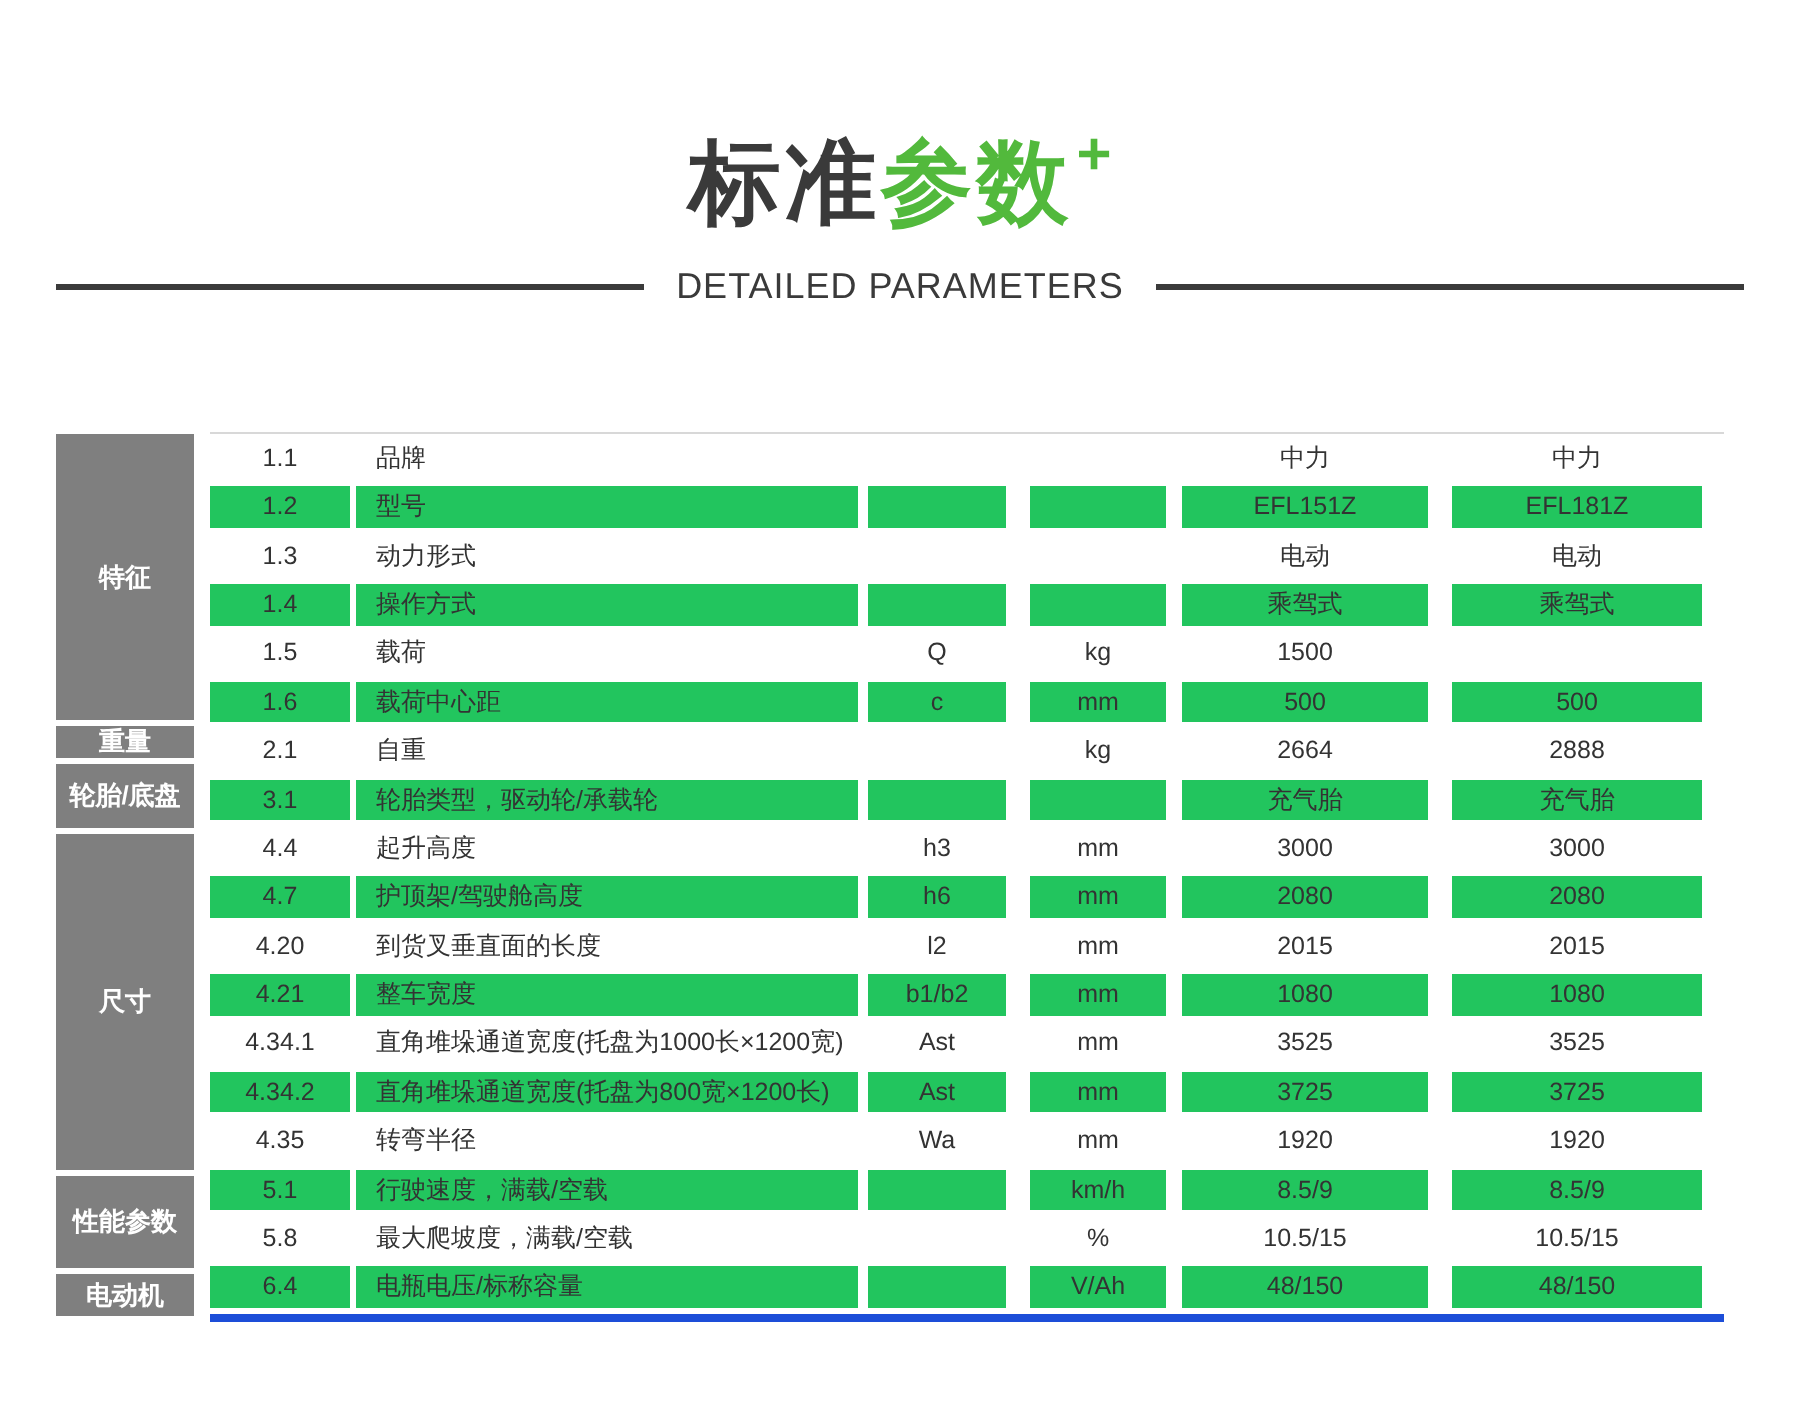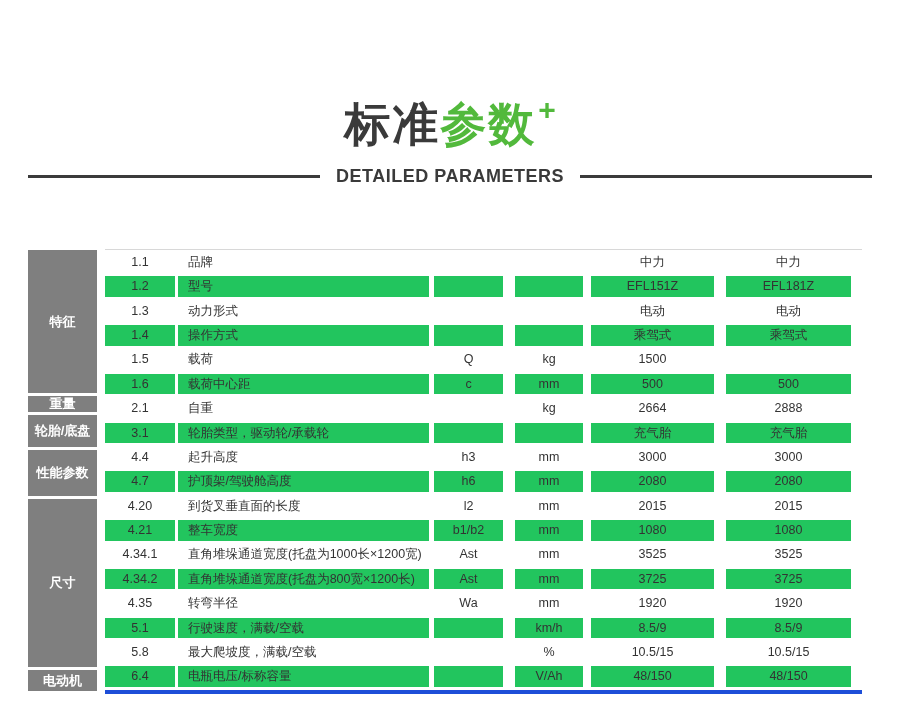--- a/index.html
+++ b/index.html
@@ -5,33 +5,33 @@
   * { margin: 0; padding: 0; box-sizing: border-box; }
   html, body { background: #ffffff; }
   body {
     width: 900px; height: 702px;
     font-family: "Liberation Sans", "DejaVu Sans", sans-serif;
     color: #333333;
     overflow: hidden;
   }
 
   
-  .header { text-align: center; padding-top: 50px; margin-top: 32px; }
+  .header { text-align: center; padding-top: 50px; }
   .title { font-size: 46px; font-weight: bold; line-height: 56px; letter-spacing: 2px; }
   .title .dark  { color: #3a3a3a; }
   .title .green { color: #52b93c; }
   .title .plus  { color: #52b93c; font-size: 30px; font-weight: bold; vertical-align: 20px; letter-spacing: 0; margin-left: 2px; }
   .subtitle-row {
     margin: 14px 28px 0 28px;
     display: flex; align-items: center; justify-content: center;
   }
   .subtitle-line { flex: 1; height: 3px; background: #3b3b3b; }
   .subtitle-text {
     margin: 0 16px;
-    font-size: 18px; font-weight: bold; color: #3a3a3a;
+    font-size: 18px; font-weight: normal; color: #3a3a3a;
     letter-spacing: 0.5px; white-space: nowrap;
   }
 
   
   .table-wrap {
     margin: 62px 0 0 28px;
     width: 834px;
     display: flex;
   }
   .sidebar { width: 69px; margin-right: 8px; display: flex; flex-direction: column; padding-top: 1px; }
@@ -72,22 +72,22 @@
     <div class="subtitle-text">DETAILED PARAMETERS</div>
     <div class="subtitle-line"></div>
   </div>
 </div>
 
 <div class="table-wrap">
   <div class="sidebar">
       <div class="side-block" style="height: 143.34px;">特征</div>
       <div class="side-block" style="height: 16px;">重量</div>
       <div class="side-block" style="height: 32px;">轮胎/底盘</div>
+      <div class="side-block" style="height: 167.73px;">尺寸</div>
       <div class="side-block" style="height: 45.78px;">性能参数</div>
-      <div class="side-block" style="height: 167.73px;">尺寸</div>
       <div class="side-block" style="height: 21.39px;">电动机</div>
     </div>
   <div class="rows">
       <div class="row">
     <div class="cell c-no">1.1</div>
     <div class="cell c-name">品牌</div>
     <div class="cell c-sym"></div>
     <div class="cell c-unit"></div>
     <div class="cell c-v1">中力</div>
     <div class="cell c-v2">中力</div>

